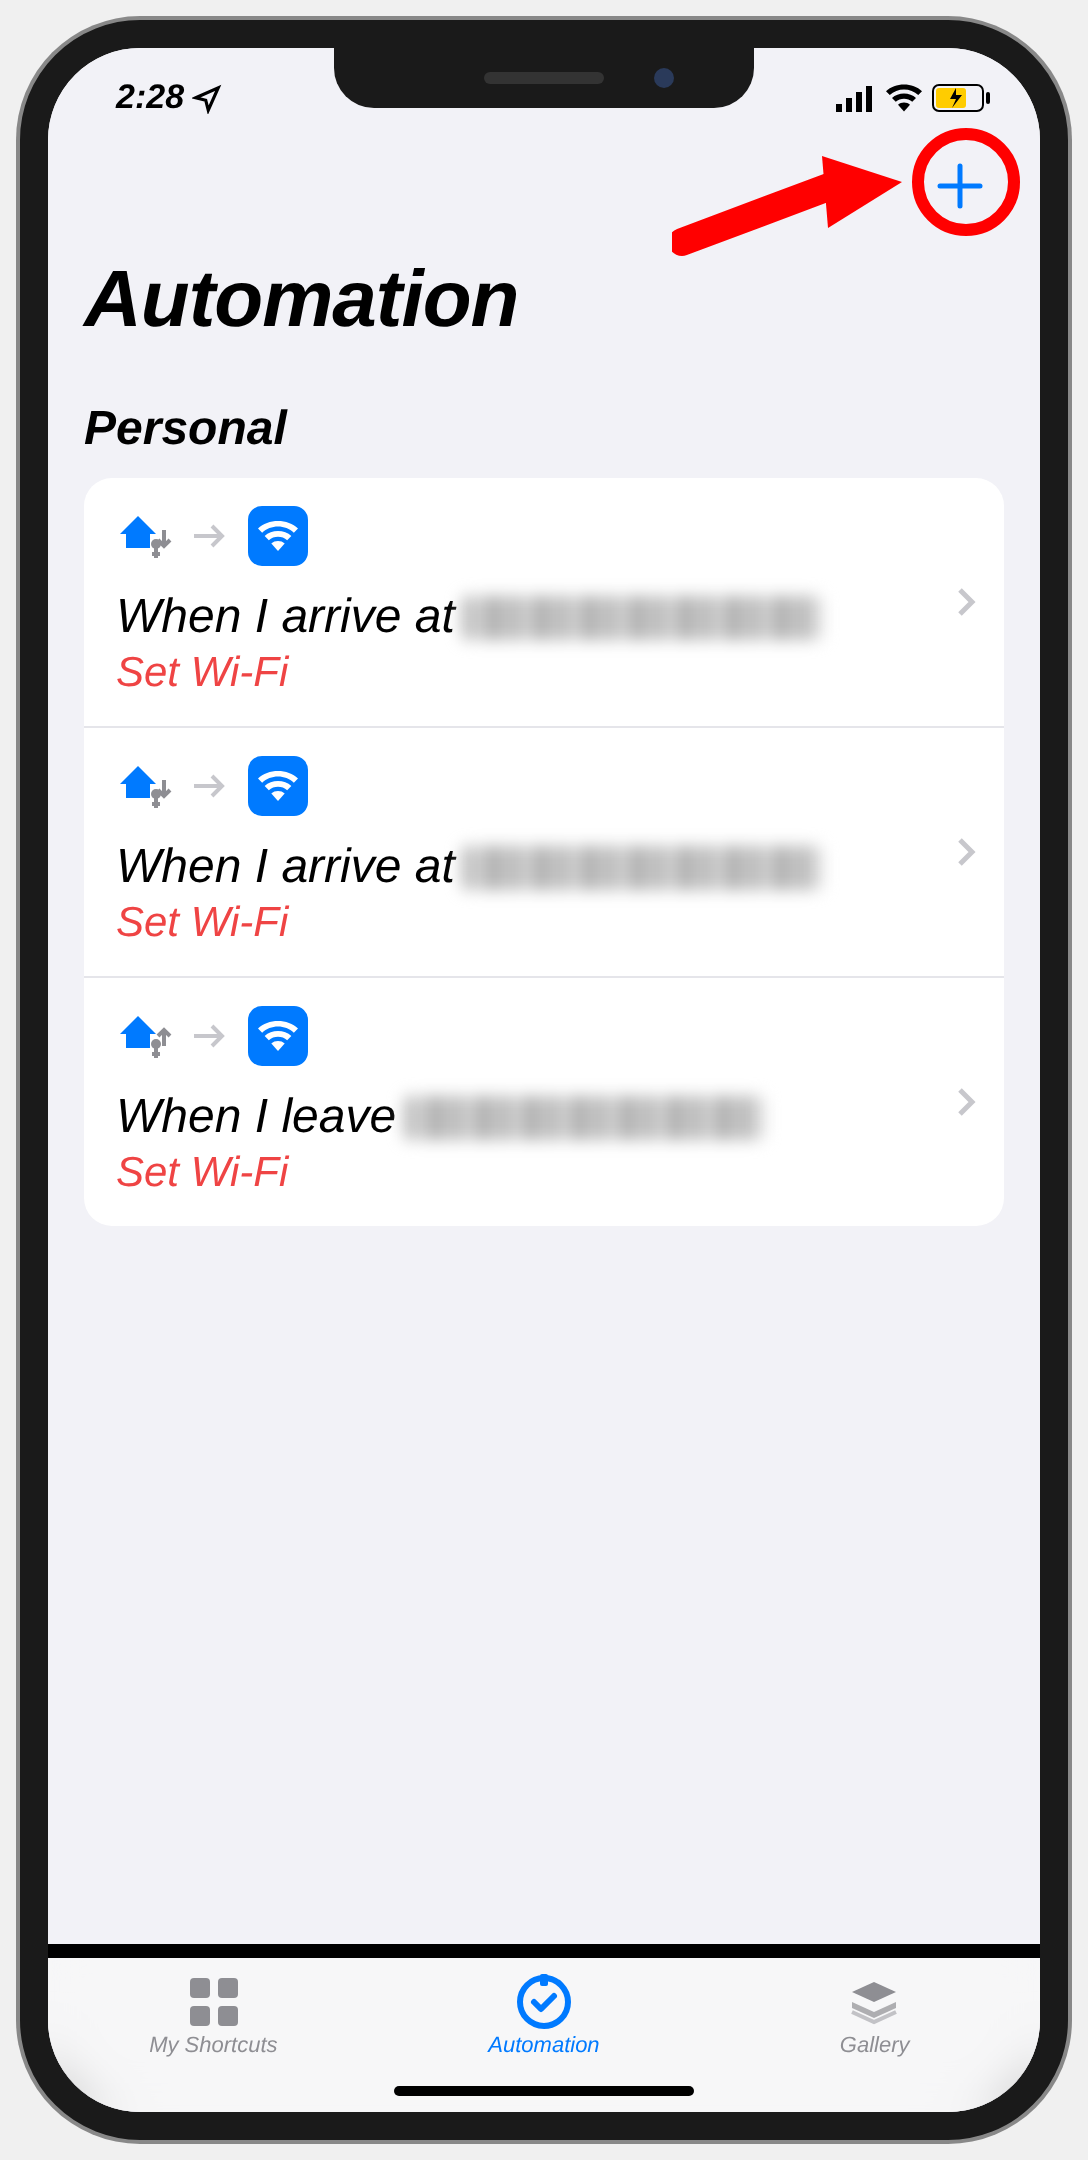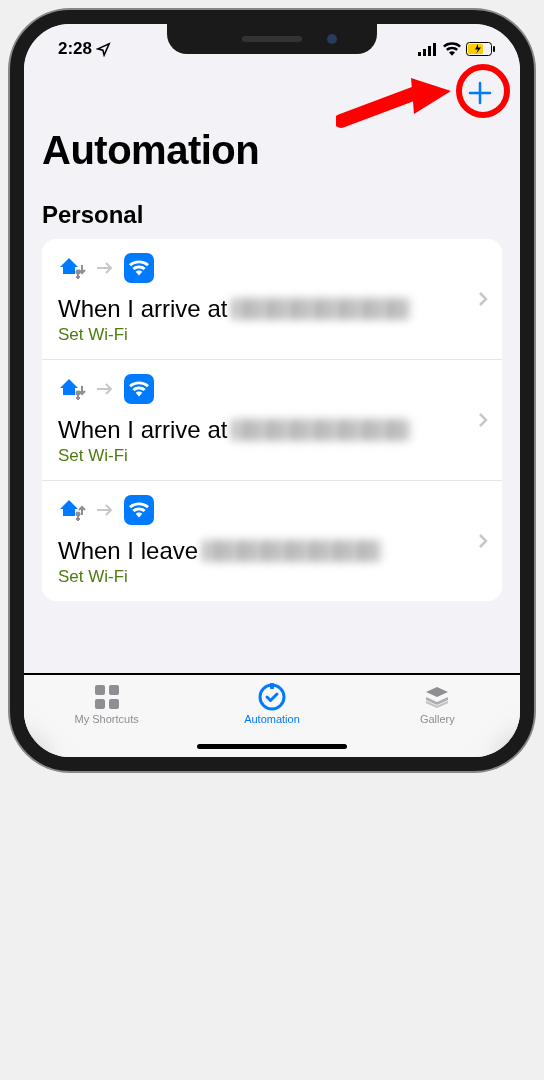--- a/index.html
+++ b/index.html
@@ -5,27 +5,28 @@
   * { margin: 0; padding: 0; box-sizing: border-box; -webkit-font-smoothing: antialiased; }
   body {
     font-family: -apple-system, BlinkMacSystemFont, "Helvetica Neue", Arial, sans-serif;
     background: #f0f0f0;
     display: flex;
     justify-content: center;
     padding: 10px;
   }
   .phone-frame {
     width: 524px;
-    height: 761px;
+    height: 1060px;
     background: #f4f4f6;
     border-radius: 60px;
     border: 14px solid #1a1a1a;
     box-shadow: 0 0 0 2px #888;
     position: relative;
     overflow: hidden;
+    font-style: italic;
   }
   .notch {
     position: absolute;
     top: 0;
     left: 50%;
     transform: translateX(-50%);
     width: 210px;
     height: 30px;
     background: #1a1a1a;
     border-bottom-left-radius: 20px;
@@ -76,41 +77,41 @@
   .section-header { font-size: 24px; font-weight:700; margin-top: 28px; margin-bottom: 10px;}
   .card {
     background:#fff;
     border-radius: 14px;
     overflow:hidden;
   }
   .row { padding: 14px 16px 14px 16px; border-bottom: 1px solid #e5e5ea; position:relative;}
   .row:last-child { border-bottom:none;}
   .row-icons { display:flex; align-items:center; gap:10px; margin-bottom: 12px;}
   .row-title { font-size: 24px; font-weight:400; color:#000; display:flex; align-items:center; gap:4px;}
-  .row-sub { font-size: 17px; color:#4d7c0f; margin-top:2px;}
+  .row-sub { font-size: 21px; color:#ef4444; margin-top:2px;}
   .chevron { position:absolute; right:14px; top:50%; transform:translateY(-50%); color:#c7c7cc;}
   .blur {
     display:inline-block;
     width: 180px; height: 22px;
     background: repeating-linear-gradient(90deg,#b8b8b8 0 6px,#d8d8d8 6px 12px,#a8a8a8 12px 18px,#c8c8c8 18px 24px);
     filter: blur(4px);
     border-radius:3px;
     vertical-align:middle;
   }
   .wifi-icon-box {
     width:30px; height:30px;
     background:#007aff;
     border-radius:7px;
     display:flex; align-items:center; justify-content:center;
   }
   .arrive-icon { position:relative; width:28px; height:26px;}
   .tab-bar {
     height: 84px;
     background:#f8f8f8cc;
-    border-top:2px solid #000000;
+    border-top:7px solid #000000;
     display:flex;
     justify-content:space-around;
     align-items:flex-start;
     padding-top:8px;
     backdrop-filter: blur(10px);
   }
   .tab-item { display:flex; flex-direction:column; align-items:center; gap:2px; width:33%;}
   .tab-icon { width:28px; height:28px; display:flex; align-items:center; justify-content:center;}
   .tab-label { font-size:11px; color:#8e8e93; font-weight:500;}
   .tab-item.active .tab-label { color:#007aff;}

